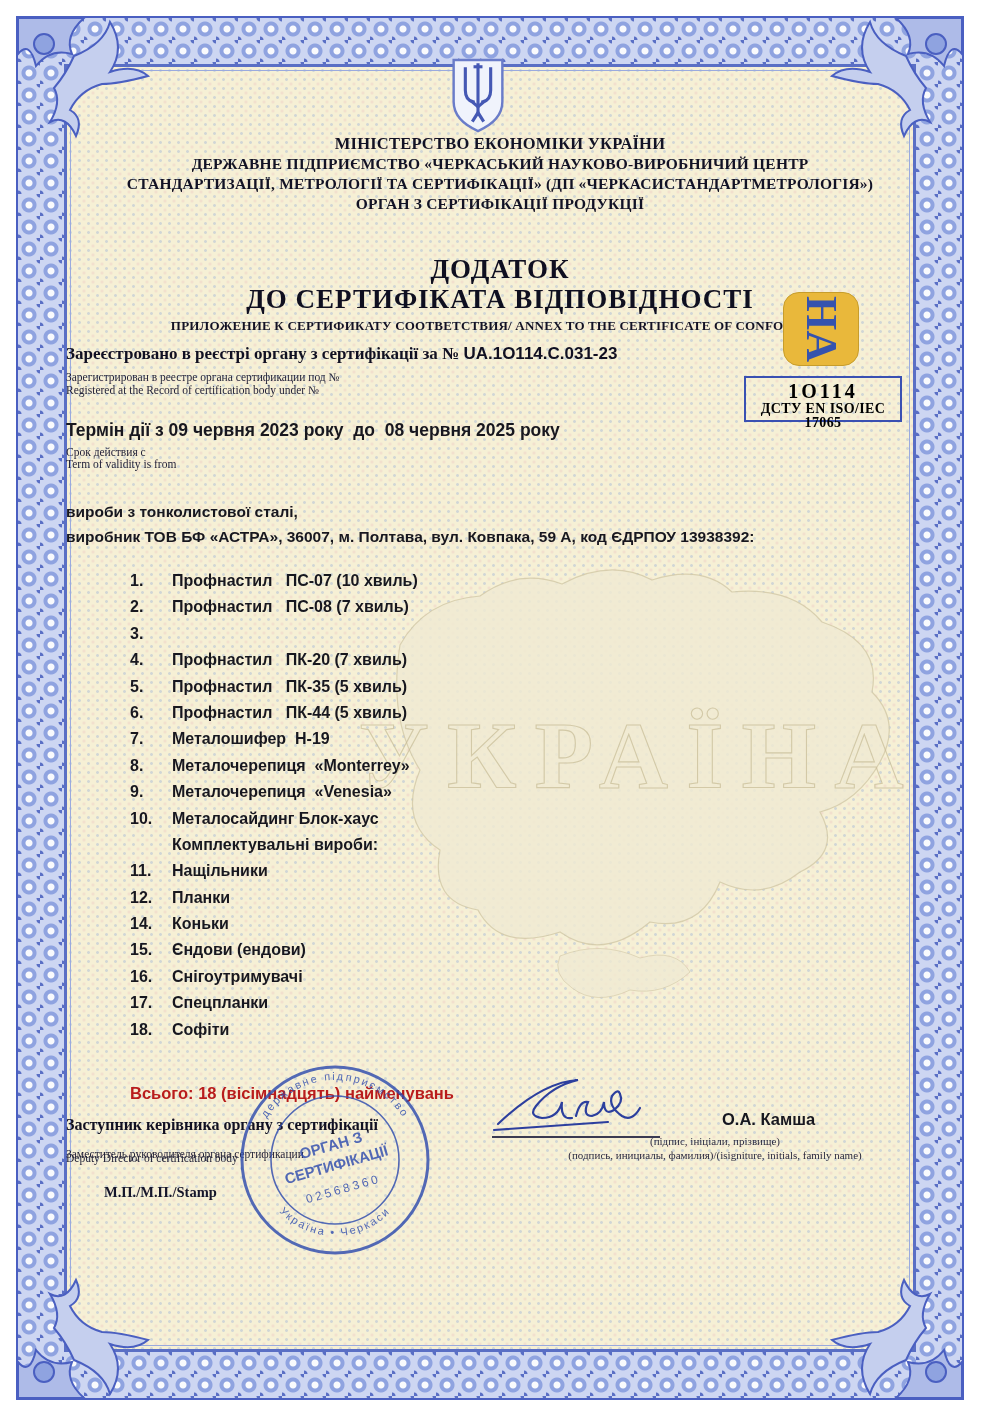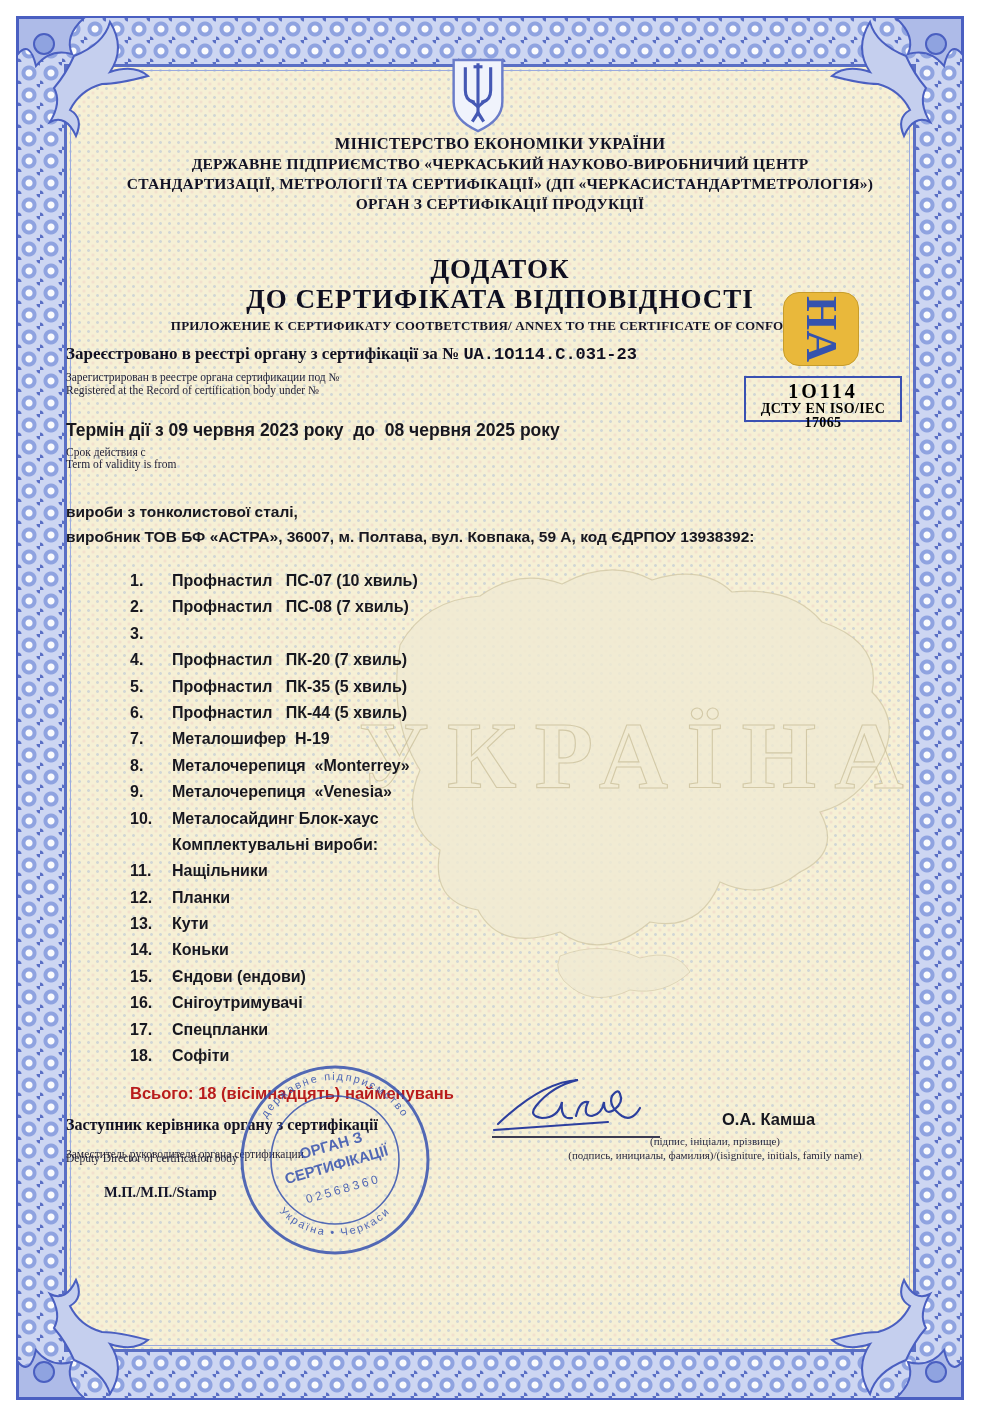--- a/index.html
+++ b/index.html
@@ -37,21 +37,21 @@
   
   .abs{position:absolute;}
   .center{left:0;width:1000px;text-align:center;}
   .serifb{font-family:"Liberation Serif",serif;font-weight:bold;}
   .sansb{font-family:"Liberation Sans",sans-serif;font-weight:bold;}
   .ministry{font-size:15.5px;line-height:20px;color:#121225;letter-spacing:.2px;}
   .ministry div{white-space:nowrap;}
   .title-main{font-size:27px;letter-spacing:1px;color:#0f0f20;}
   .subtitle{font-size:13px;color:#121225;letter-spacing:.2px;}
   .reg-line{font-size:17px;color:#101022;white-space:pre-wrap;}
-  .reg-num{font-family:Liberation Mono, monospace;}
+  .reg-num{font-family:Liberation Sans, sans-serif;}
   .cap{font-size:11.5px;color:#23233a;line-height:12.5px;font-weight:normal;}
   .validity{font-size:17.5px;color:#17171f;white-space:pre-wrap;}
   .mfr{font-size:15.5px;color:#17171f;}
   .items{display:flex;flex-direction:column;}
   .item-row{display:flex;height:26.4px;align-items:flex-start;font-family:"Liberation Sans",sans-serif;
             font-weight:bold;font-size:16px;color:#17171f;}
   .item-num{width:42px;flex:none;}
   .item-text{white-space:pre-wrap;}
   .item-row.subhead .item-num{visibility:hidden;}
   .total{font-size:16.5px;color:#b91c1c;}
@@ -207,24 +207,20 @@
       </div>
       <div class="item-row">
         <span class="item-num">11.</span>
         <span class="item-text">Нащільники</span>
       </div>
       <div class="item-row">
         <span class="item-num">12.</span>
         <span class="item-text">Планки</span>
       </div>
       <div class="item-row">
-        <span class="item-num">13.</span>
-        <span class="item-text">Кути</span>
-      </div>
-      <div class="item-row">
         <span class="item-num">14.</span>
         <span class="item-text">Коньки</span>
       </div>
       <div class="item-row">
         <span class="item-num">15.</span>
         <span class="item-text">Єндови (ендови)</span>
       </div>
       <div class="item-row">
         <span class="item-num">16.</span>
         <span class="item-text">Снігоутримувачі</span>

